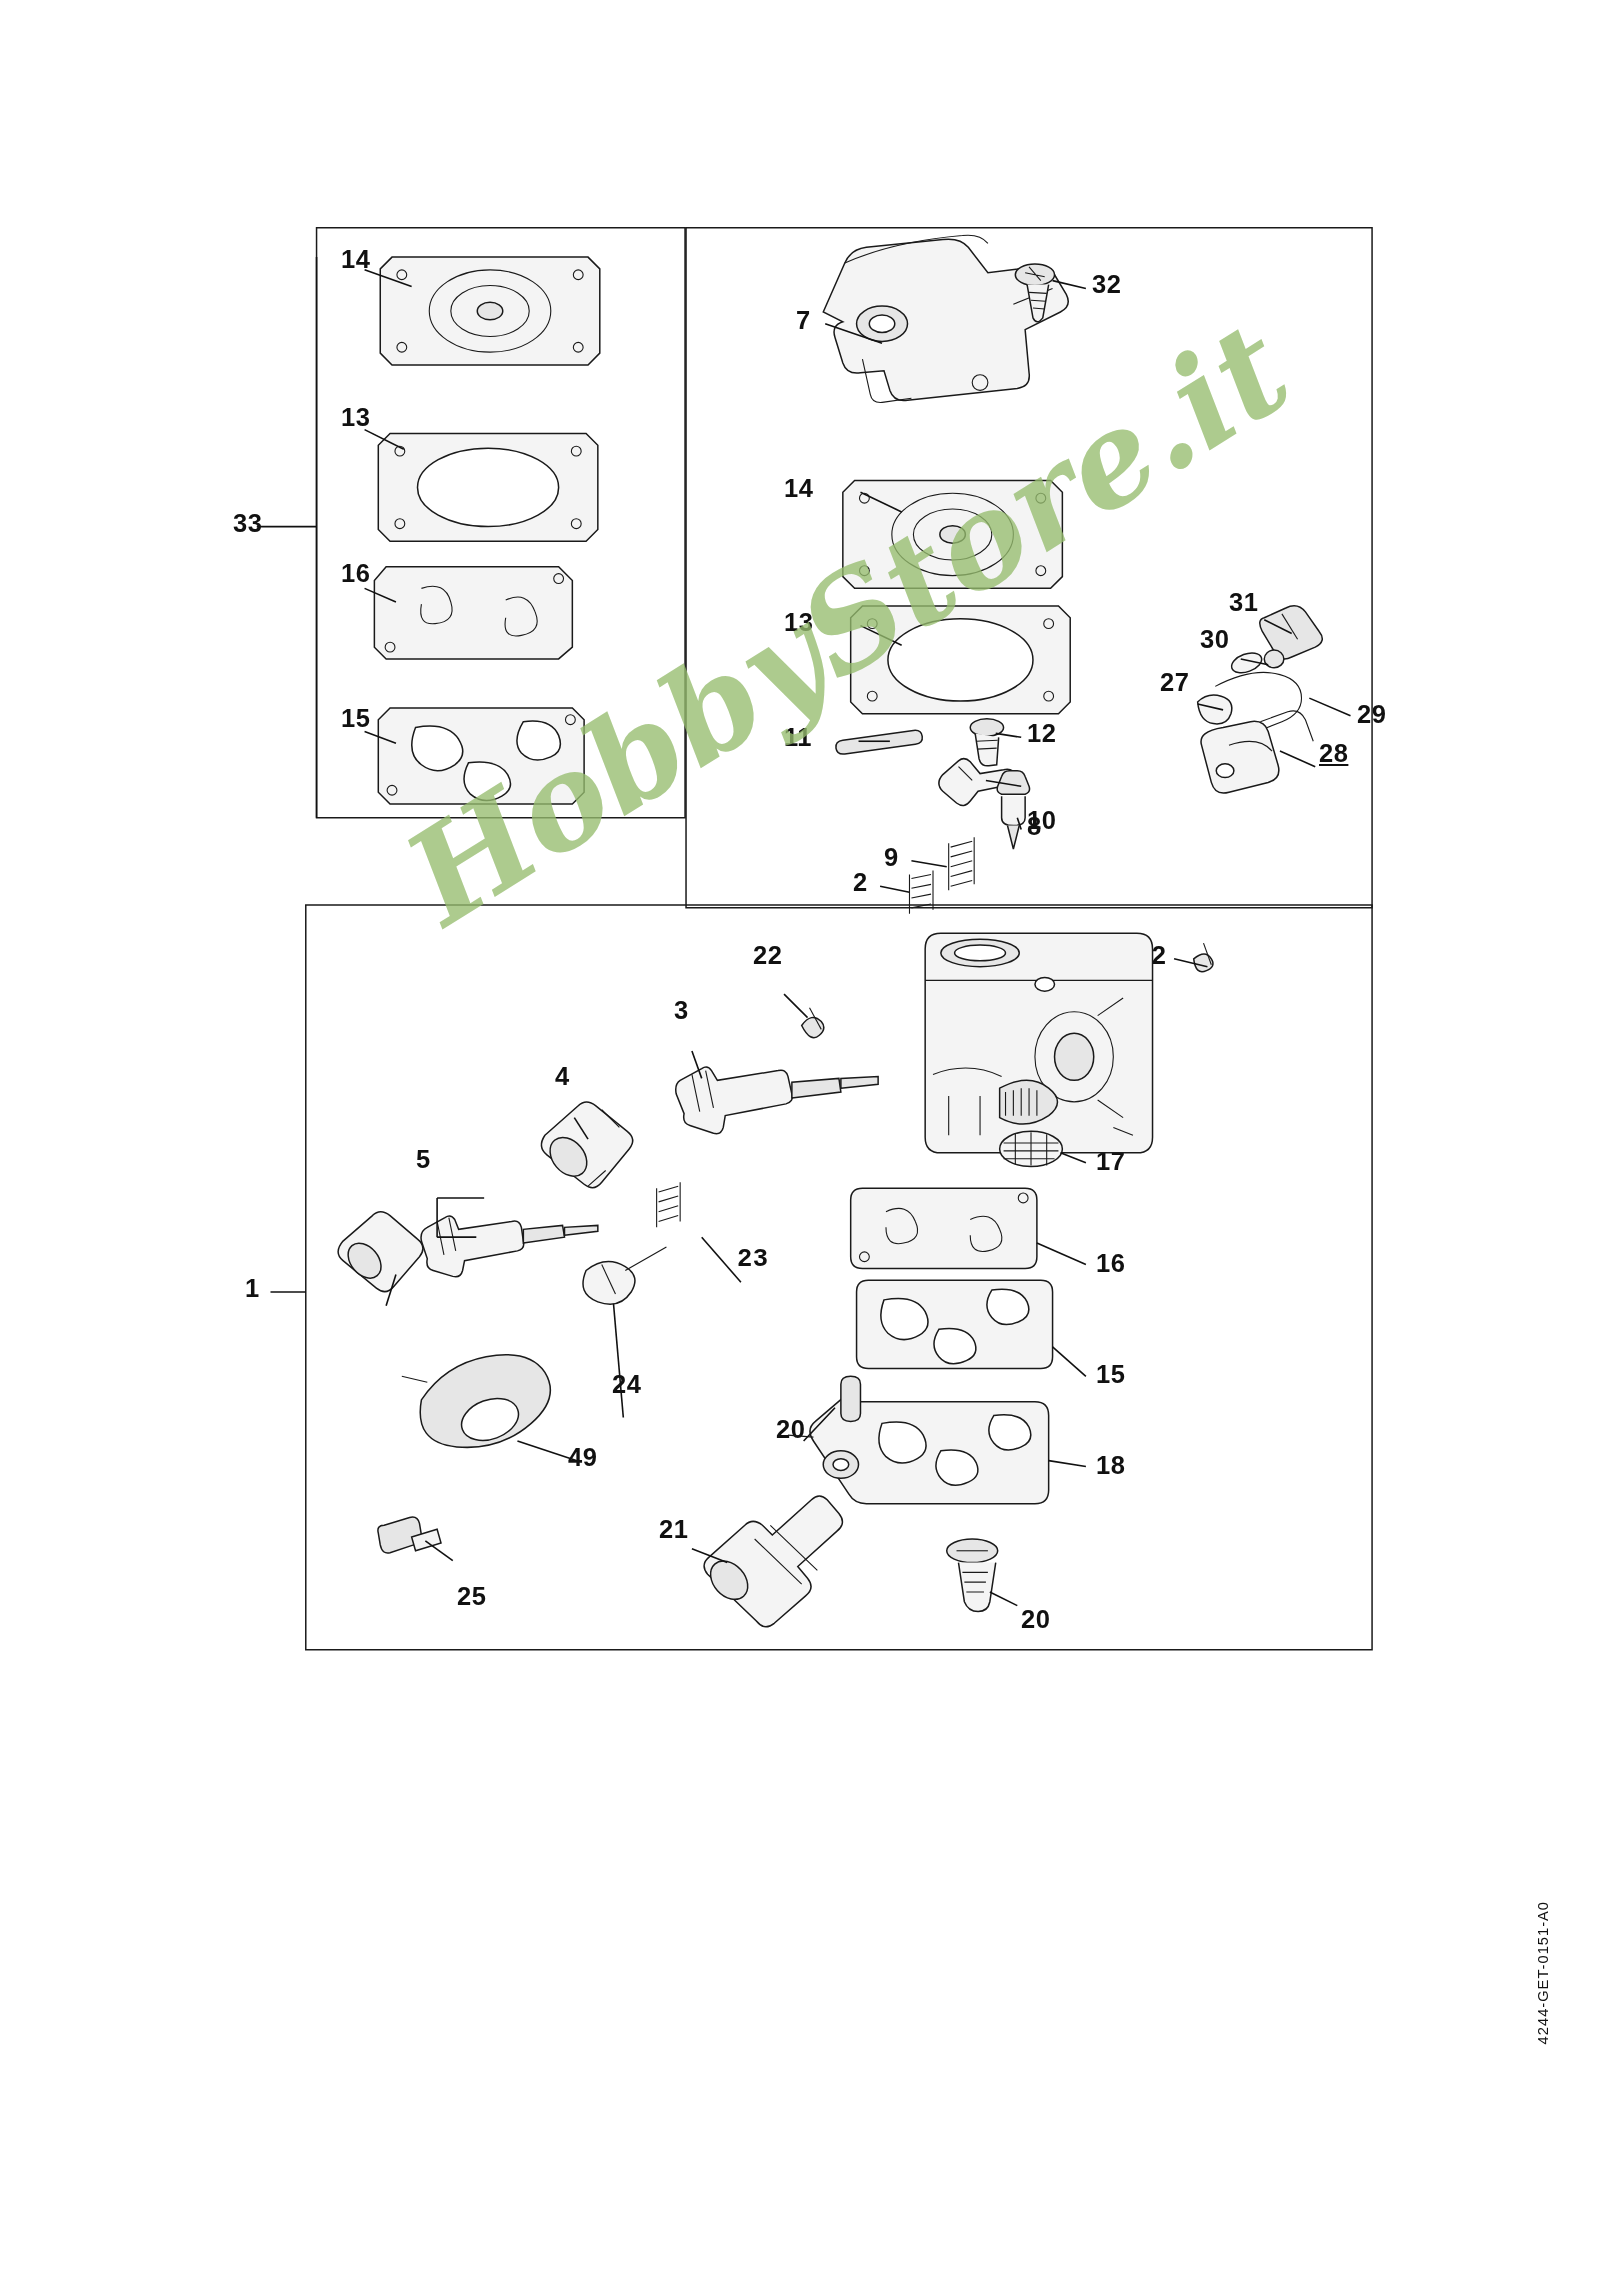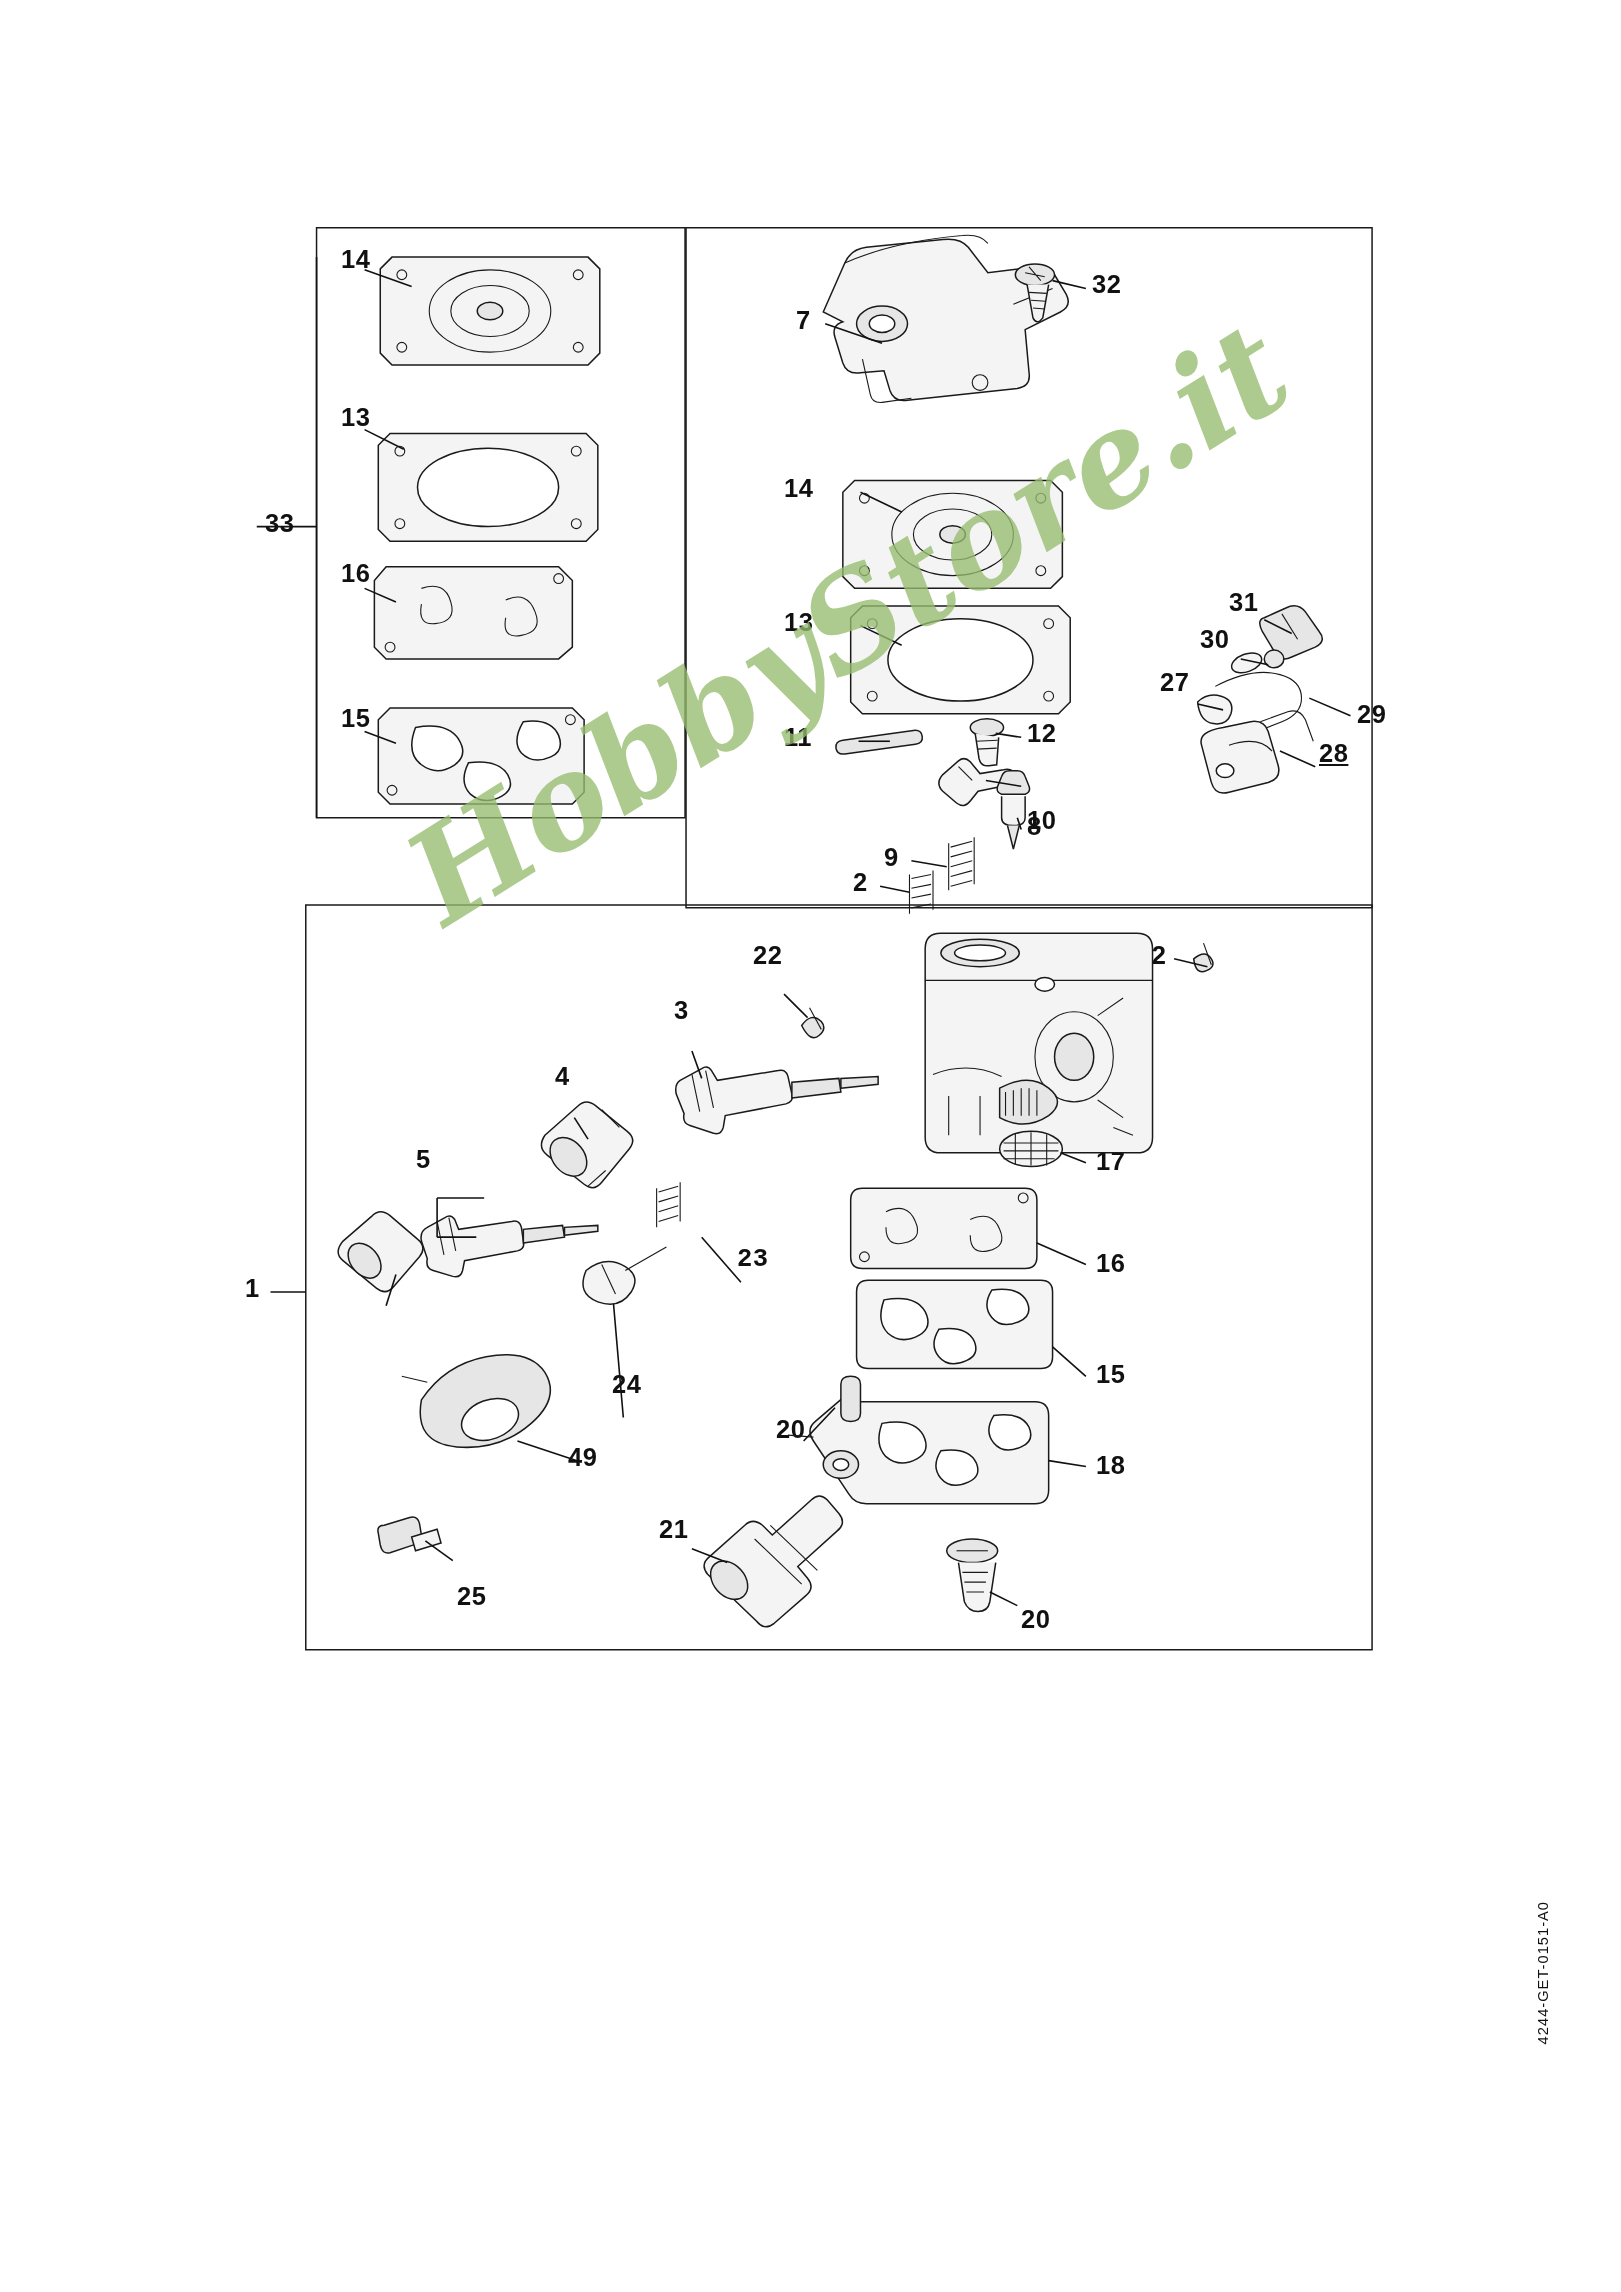--- a/index.html
+++ b/index.html
@@ -410,21 +410,21 @@
       <path d="M1038 1638 L1010 1624"></path>
 
       <path d="M276 1318 L312 1318"></path>
     </g>
   </svg>
 
   <div class="callout" style="left:341px; top:247px;">14</div>
   <div class="callout" style="left:341px; top:405px;">13</div>
   <div class="callout" style="left:341px; top:561px;">16</div>
   <div class="callout" style="left:341px; top:706px;">15</div>
-  <div class="callout" style="left:233px; top:511px;margin-left:32px;">33</div>
+  <div class="callout" style="left:233px; top:511px;">33</div>
 
   <div class="callout" style="left:796px; top:308px;">7</div>
   <div class="callout" style="left:1092px; top:272px;">32</div>
   <div class="callout" style="left:784px; top:476px;">14</div>
   <div class="callout" style="left:784px; top:610px;">13</div>
 
   <div class="callout" style="left:1229px; top:590px;">31</div>
   <div class="callout" style="left:1200px; top:627px;">30</div>
   <div class="callout" style="left:1160px; top:670px;">27</div>
   <div class="callout" style="left:1357px; top:702px;">29</div>

